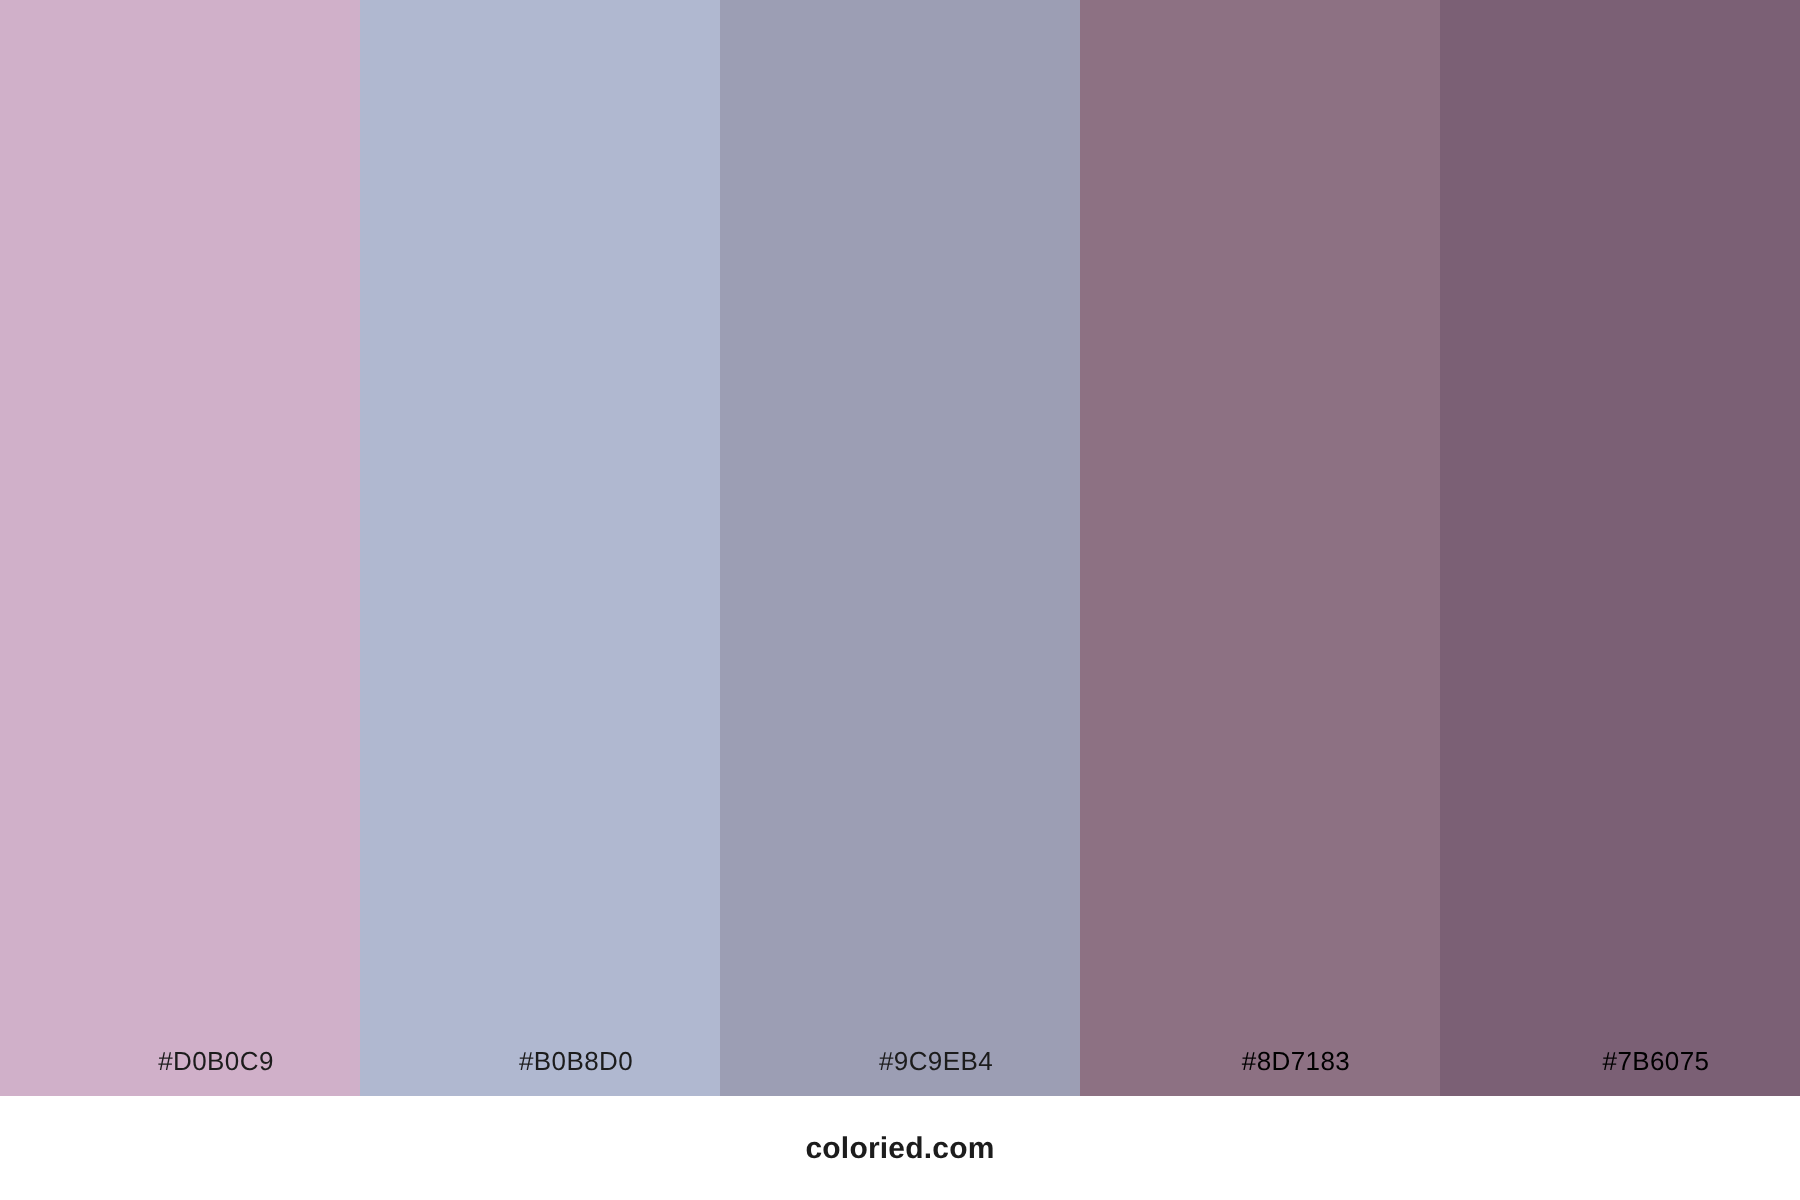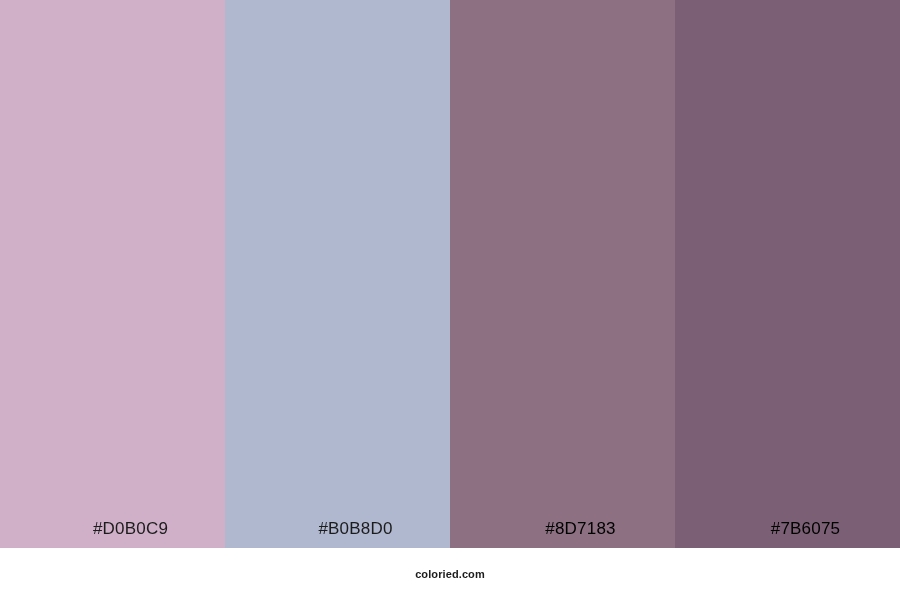--- a/index.html
+++ b/index.html
@@ -33,21 +33,21 @@
     height: 548px;
     position: relative;
     display: flex;
     align-items: flex-end;
     justify-content: center;
   }
   .swatch-label {
     display: block;
     width: 100%;
     text-align: center;
-    font-size: 17px;
+    font-size: 13px;
     font-weight: 400;
     letter-spacing: 0.2px;
     line-height: 1;
     padding-bottom: 11px;
     user-select: text;
     margin-left: 36px;
   }
   .label-dark {
     color: #1c1c1c;
   }
@@ -56,21 +56,21 @@
   }
   .footer {
     width: 900px;
     height: 52px;
     background: #ffffff;
     display: flex;
     align-items: center;
     justify-content: center;
   }
   .footer-brand {
-    font-size: 11px;
+    font-size: 15px;
     font-weight: 700;
     color: #1c1c1c;
     letter-spacing: 0.1px;
     line-height: 1;
   }
 </style>
 </head>
 <body>
 
 <div class="palette-page">
@@ -78,20 +78,23 @@
   <div class="swatch-strip">
 
     <div class="swatch" style="background-color: rgb(208, 176, 201);">
       <span class="swatch-label label-dark">#D0B0C9</span>
     </div>
 
     <div class="swatch" style="background-color: rgb(176, 184, 208);">
       <span class="swatch-label label-dark">#B0B8D0</span>
     </div>
 
+    <div class="swatch" style="background-color: rgb(156, 158, 180);">
+      <span class="swatch-label label-dark">#9C9EB4</span>
+    </div>
 
     <div class="swatch" style="background-color: rgb(141, 113, 131);">
       <span class="swatch-label label-light">#8D7183</span>
     </div>
 
     <div class="swatch" style="background-color: rgb(123, 96, 117); justify-content: center;">
       <span class="swatch-label label-light">#7B6075</span>
     </div>
 
   </div>

